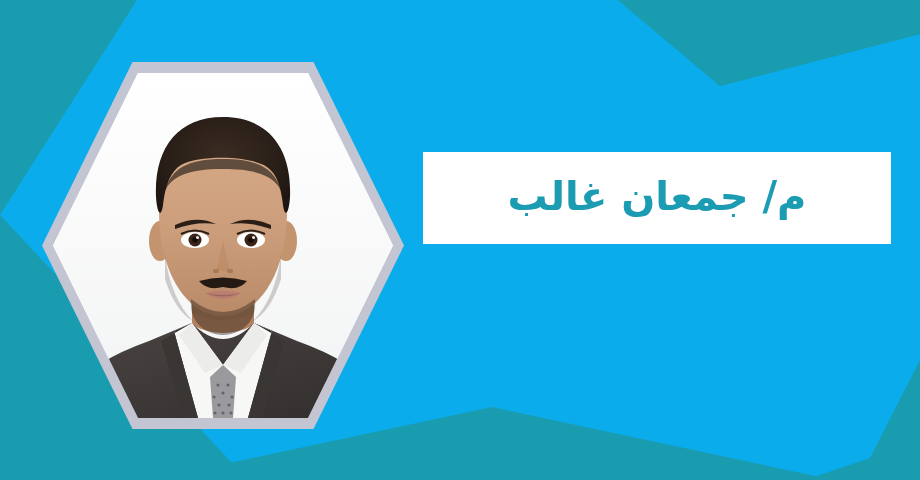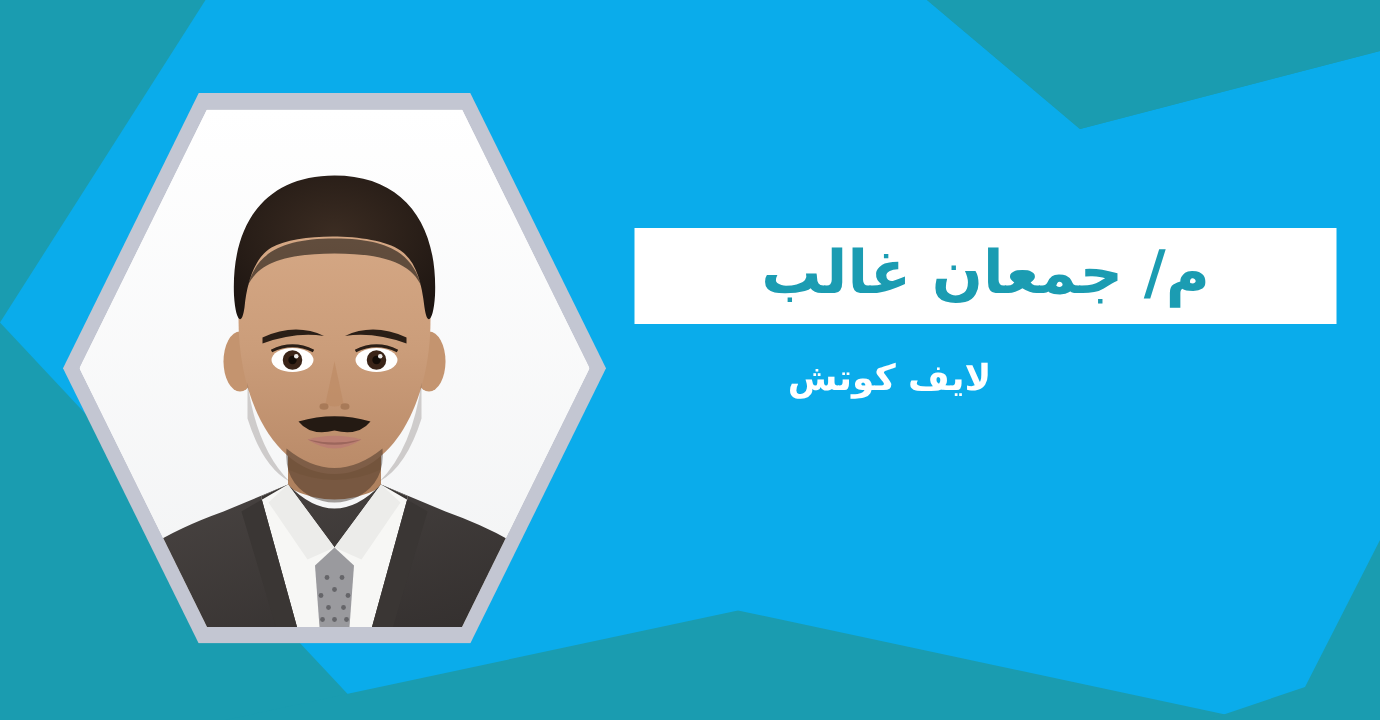--- a/index.html
+++ b/index.html
@@ -54,21 +54,21 @@
     overflow: hidden;
   }
   .hex-photo svg { display: block; }
 
   
   .name-banner {
     position: absolute;
     left: 423px;
     top: 152px;
     width: 468px;
-    height: 64px;
+    height: 92px;
     background: #ffffff;
     display: flex;
     align-items: center;
     justify-content: center;
     box-sizing: border-box;
   }
   .name-text {
     font-size: 40px;
     font-weight: 700;
     color: #1b9cb2;
@@ -213,16 +213,15 @@
         <path d="M112,182 Q118,226 140,248 Q122,238 112,206 Z" fill="#2c2018" opacity="0.2"></path>
         <path d="M228,182 Q222,226 200,248 Q218,238 228,206 Z" fill="#2c2018" opacity="0.2"></path>
       </svg>
     </div>
   </div>
 
   <div class="name-banner">
     <span class="name-text">م/ جمعان غالب</span>
   </div>
 
-  <div class="role-text">لايف كوتش</div>
 
 
 </div>
 
 </body></html>

